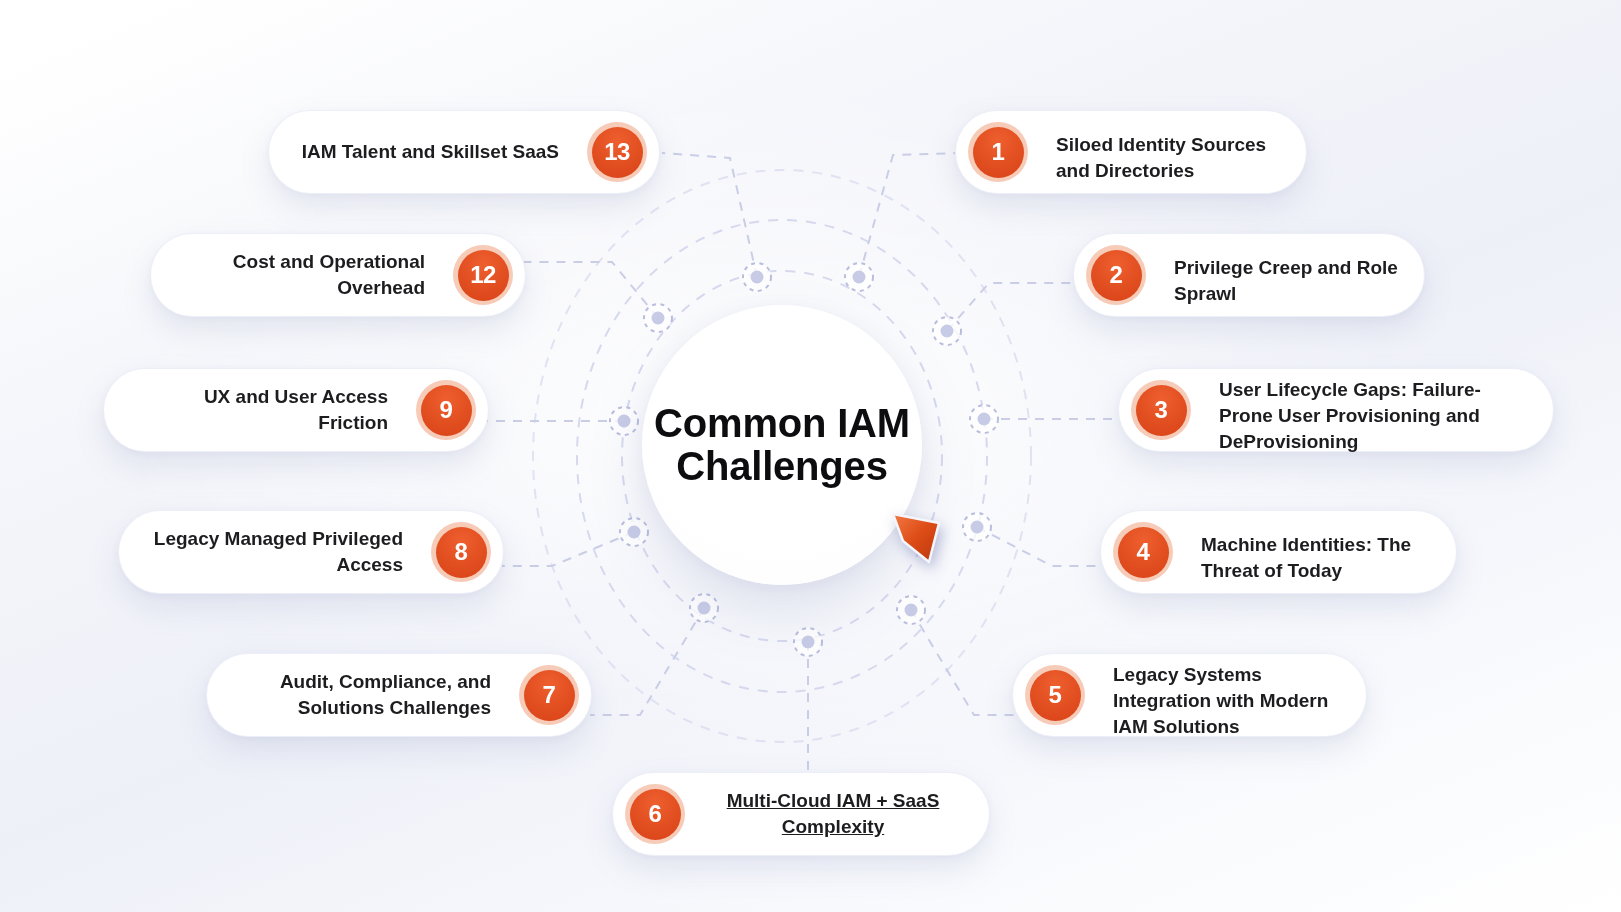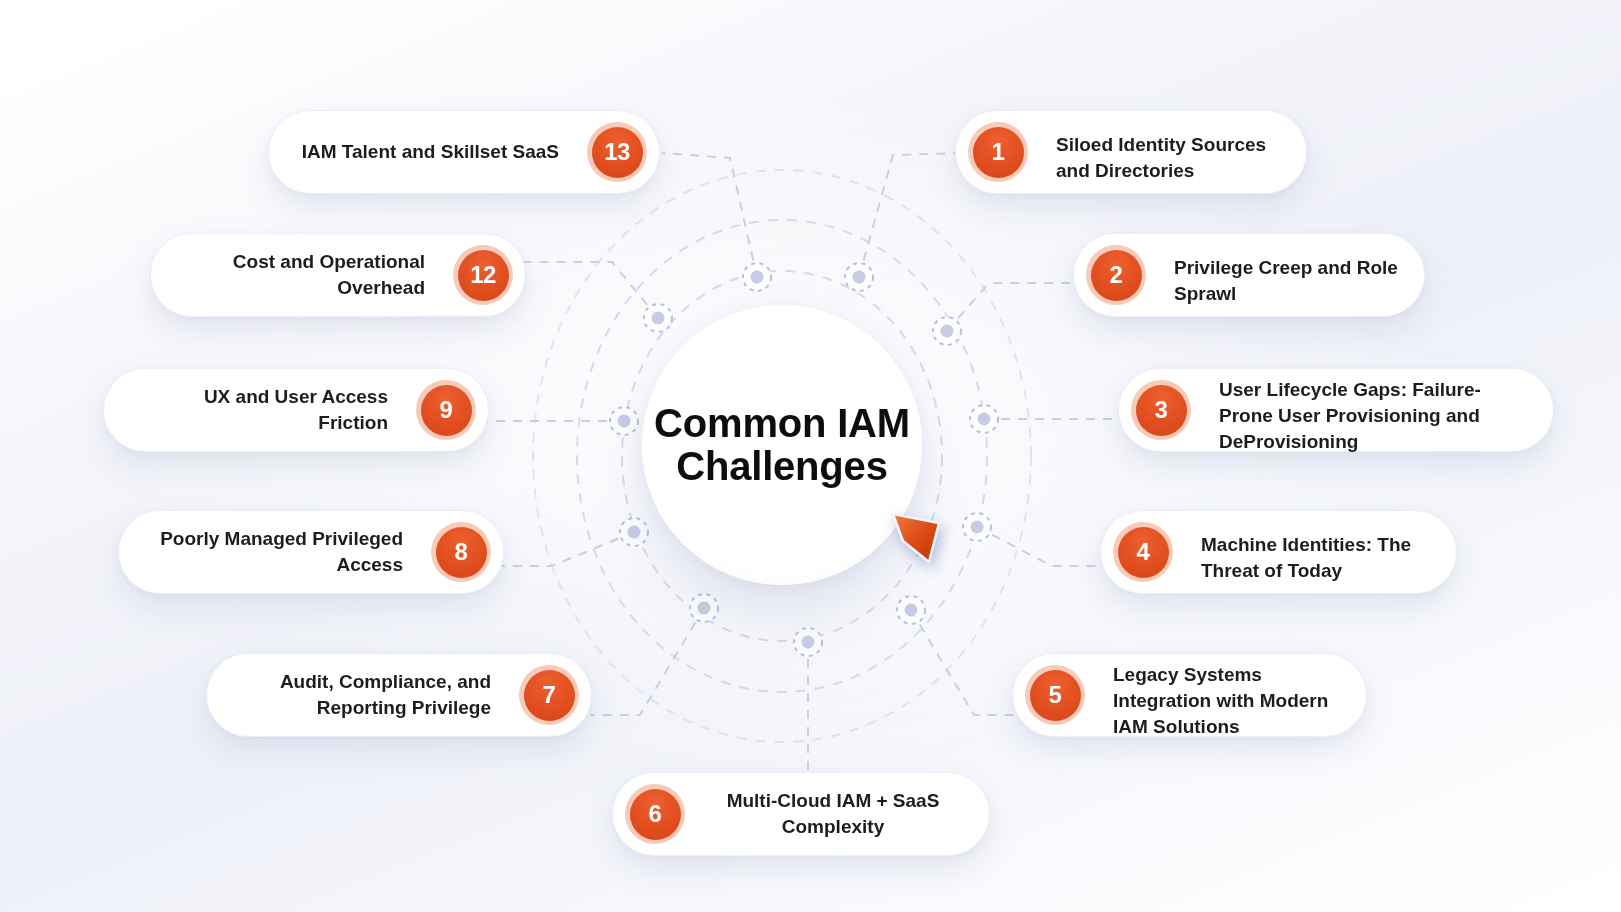--- a/index.html
+++ b/index.html
@@ -23,21 +23,21 @@
     position:absolute;height:84px;background:#ffffff;border-radius:42px;z-index:2;
     border:1px solid rgba(235,237,247,.9);box-sizing:border-box;
     box-shadow:0 14px 30px rgba(125,135,180,.16), 0 2px 6px rgba(140,150,195,.08);
     display:flex;align-items:center;
   }
   .card .label{
     font-weight:700;font-size:19px;line-height:26px;color:#1d1d20;width:100%;
   }
   .card.side-right .label{text-align:right;padding:0 100px 0 26px;}
   .card.side-left  .label{text-align:left; padding:0 26px 0 100px;margin-top:11px;}
-  .card.side-center .label{text-align:center;padding:0 36px 0 100px;}
+  .card.side-center .label{text-align:center;padding:0 36px 0 100px;text-decoration:underline;}
   .num{
     position:absolute;top:50%;width:60px;height:60px;margin-top:-30px;border-radius:50%;
     background:#f6cbb7;display:flex;align-items:center;justify-content:center;
   }
   .card.side-right .num{right:12px;}
   .card.side-left .num, .card.side-center .num{left:12px;}
   .num .core{
     width:51px;height:51px;border-radius:50%;
     background:radial-gradient(circle at 50% 28%, #ef5f2e 0%, #e14e20 55%, #d84317 100%);
     color:#ffffff;font-weight:700;font-size:24px;letter-spacing:-.5px;
@@ -179,27 +179,27 @@
   <div class="card side-center c6">
     <div class="num">
         <div class="core">6</div>
       </div>
     <div class="label">Multi-Cloud IAM + SaaS Complexity</div>
   </div>
   <div class="card side-right c7">
     <div class="num">
         <div class="core">7</div>
       </div>
-    <div class="label">Audit, Compliance, and Reporting Privilege</div>
+    <div class="label">Audit, Compliance, and Solutions Challenges</div>
   </div>
   <div class="card side-right c8">
     <div class="num">
         <div class="core">8</div>
       </div>
-    <div class="label">Poorly Managed Privileged Access</div>
+    <div class="label">Legacy Managed Privileged Access</div>
   </div>
   <div class="card side-right c9">
     <div class="num">
         <div class="core">9</div>
       </div>
     <div class="label">UX and User Access Friction</div>
   </div>
   <div class="card side-right c10">
     <div class="num">
         <div class="core">12</div>

